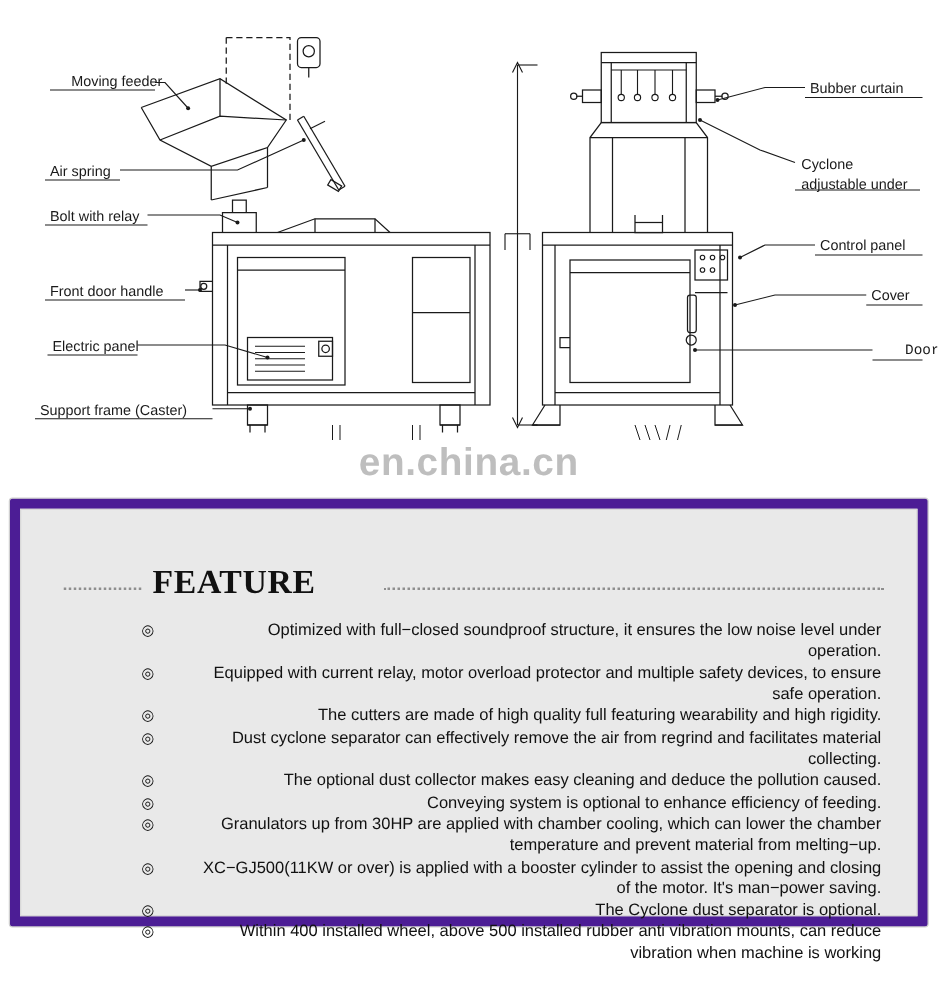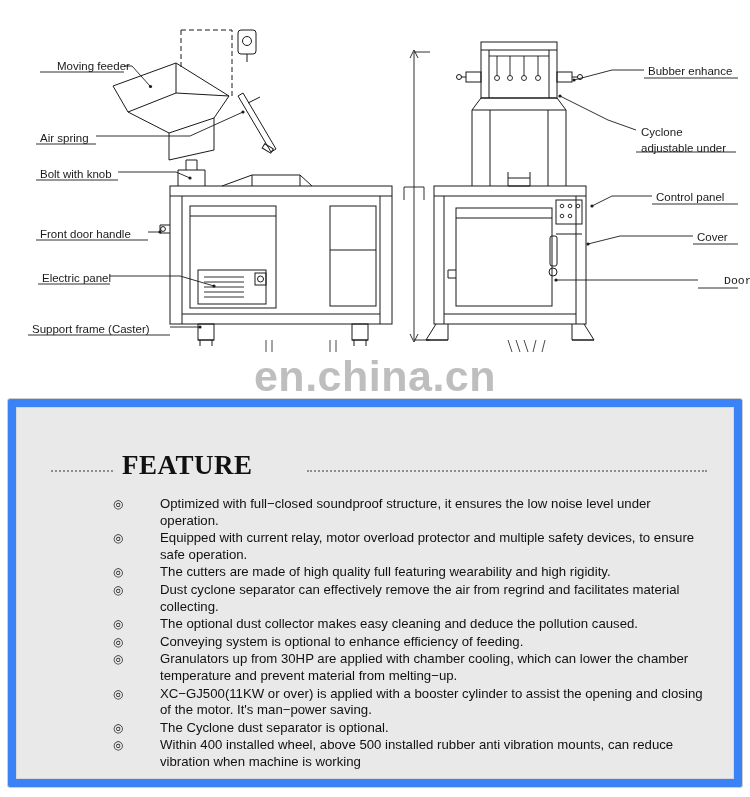--- a/index.html
+++ b/index.html
@@ -35,36 +35,37 @@
     line-height: 1.25;
   }
 
   
   #watermark {
     position: absolute;
     left: 0; top: 352px;
     width: 750px;
     text-align: center;
     font-family: "Liberation Sans", sans-serif;
-    font-size: 43px;
+    font-size: 31px;
     font-weight: 600;
     color: #b9b9b9;
     letter-spacing: 0.5px;
     opacity: 0.92;
     pointer-events: none;
   }
 
   
   #feature-panel {
     position: absolute;
     left: 7px; top: 398px;
-    width: 736px; height: 390px;
-    background: #3b82f6;
+    width: 736px; height: 344px;
+    background: #4c1d95;
     border: 1px solid #cfcfcf;
     border-radius: 3px;
+    text-align: right;
   }
   #feature-inner {
     position: absolute;
     left: 8px; top: 8px;
     right: 8px; bottom: 8px;
     background: #e9e9e9;
     border: 1px solid #d8d8d8;
   }
   #feature-title {
     position: absolute;
@@ -333,26 +334,26 @@
           <line x1="636" y1="152" x2="736" y2="152"></line>
           <line x1="652" y1="204" x2="738" y2="204"></line>
           <line x1="693" y1="244" x2="738" y2="244"></line>
           <line x1="698" y1="288" x2="738" y2="288"></line>
         </g>
       </g>
     </svg>
 
     <div class="callout-label" style="left:44px; top:59px;padding-left:13px;">Moving feeder</div>
     <div class="callout-label" style="left:40px; top:131px;">Air spring</div>
-    <div class="callout-label" style="left:40px; top:167px;">Bolt with knob</div>
+    <div class="callout-label" style="left:40px; top:167px;">Bolt with relay</div>
     <div class="callout-label" style="left:40px; top:227px;">Front door handle</div>
     <div class="callout-label" style="left:42px; top:271px;">Electric panel</div>
     <div class="callout-label" style="left:32px; top:322px;">Support frame (Caster)</div>
 
-    <div class="callout-label" style="left:648px; top:64px;">Bubber enhance</div>
+    <div class="callout-label" style="left:648px; top:64px;">Bubber curtain</div>
     <div class="callout-label" style="left:641px; top:125px;">Cyclone</div>
     <div class="callout-label" style="left:641px; top:141px;">adjustable under</div>
     <div class="callout-label" style="left:656px; top:190px;">Control panel</div>
     <div class="callout-label" style="left:697px; top:230px;">Cover</div>
     <div class="callout-label" style="left:724px; top:274px;font-family:Liberation Mono, monospace;">Door</div>
   </div>
 
   <div id="watermark">en.china.cn</div>
 
   <div id="feature-panel">

